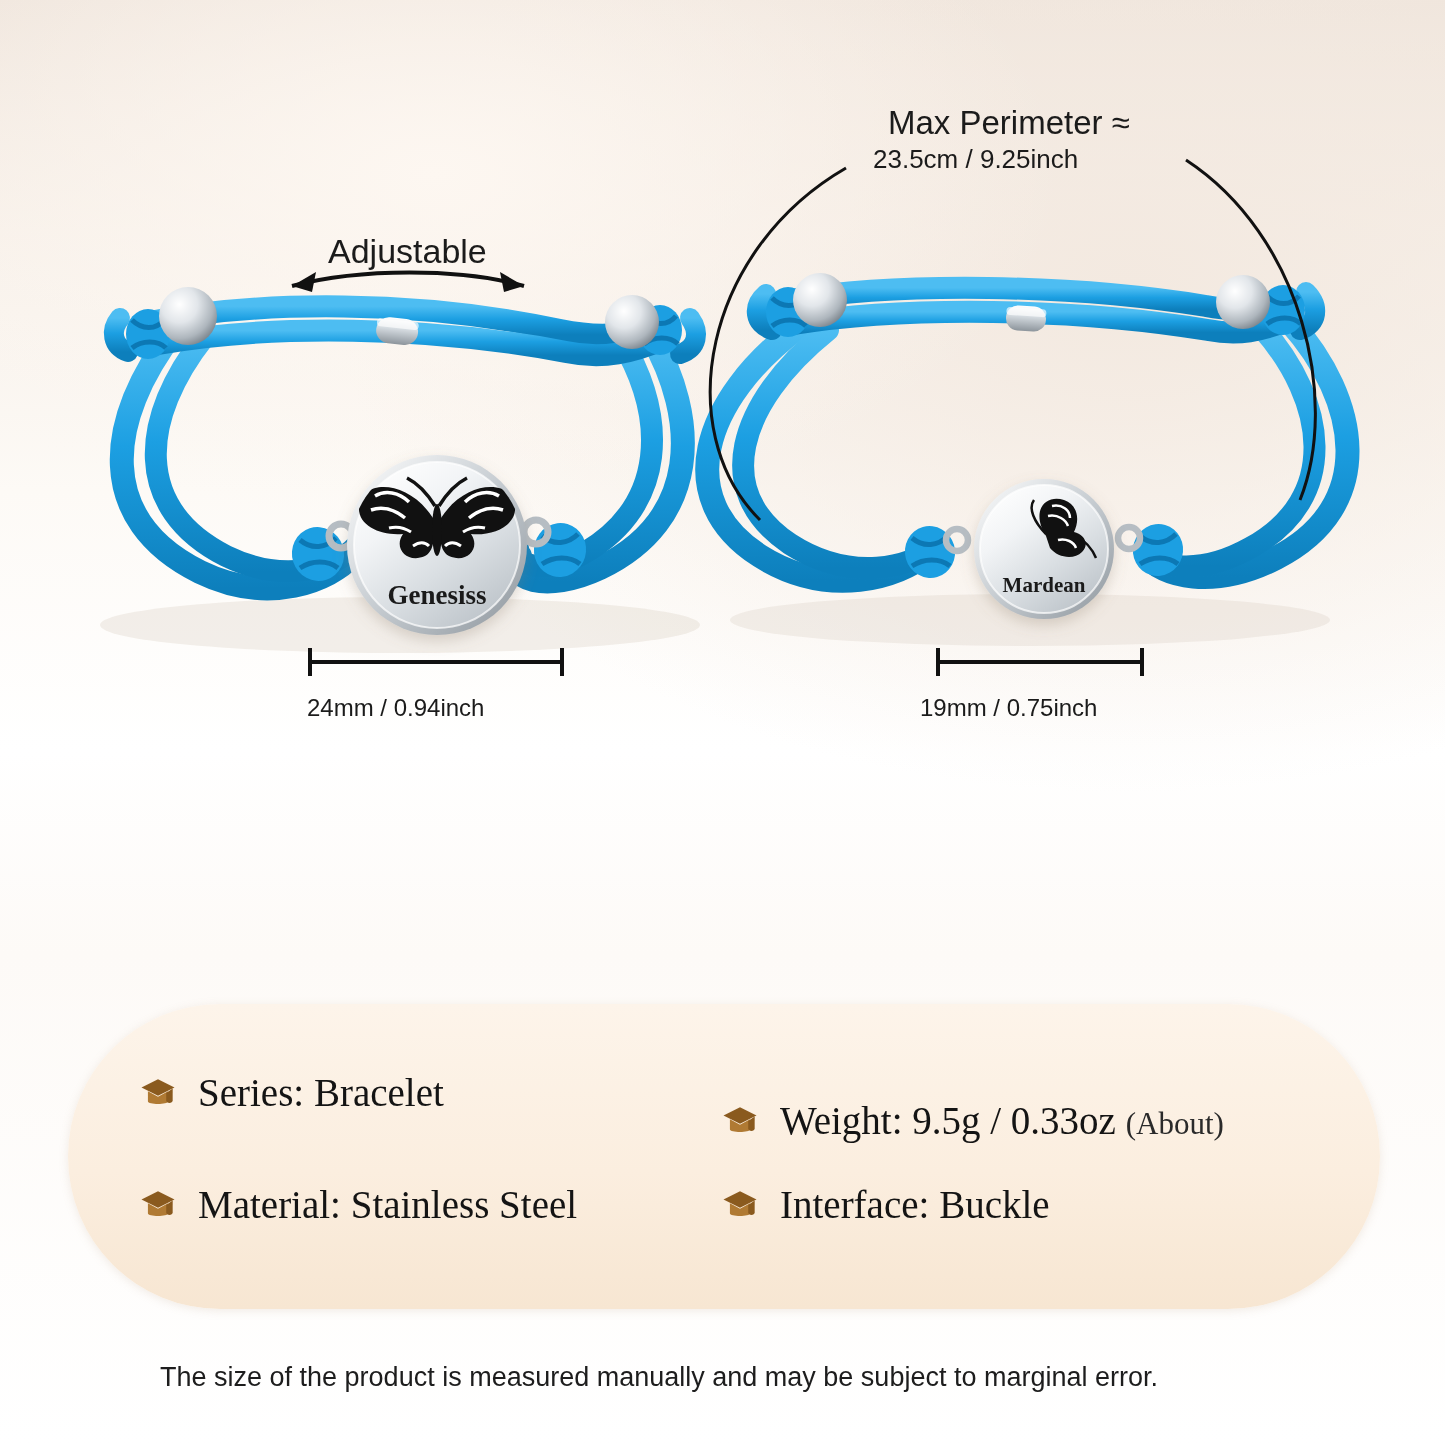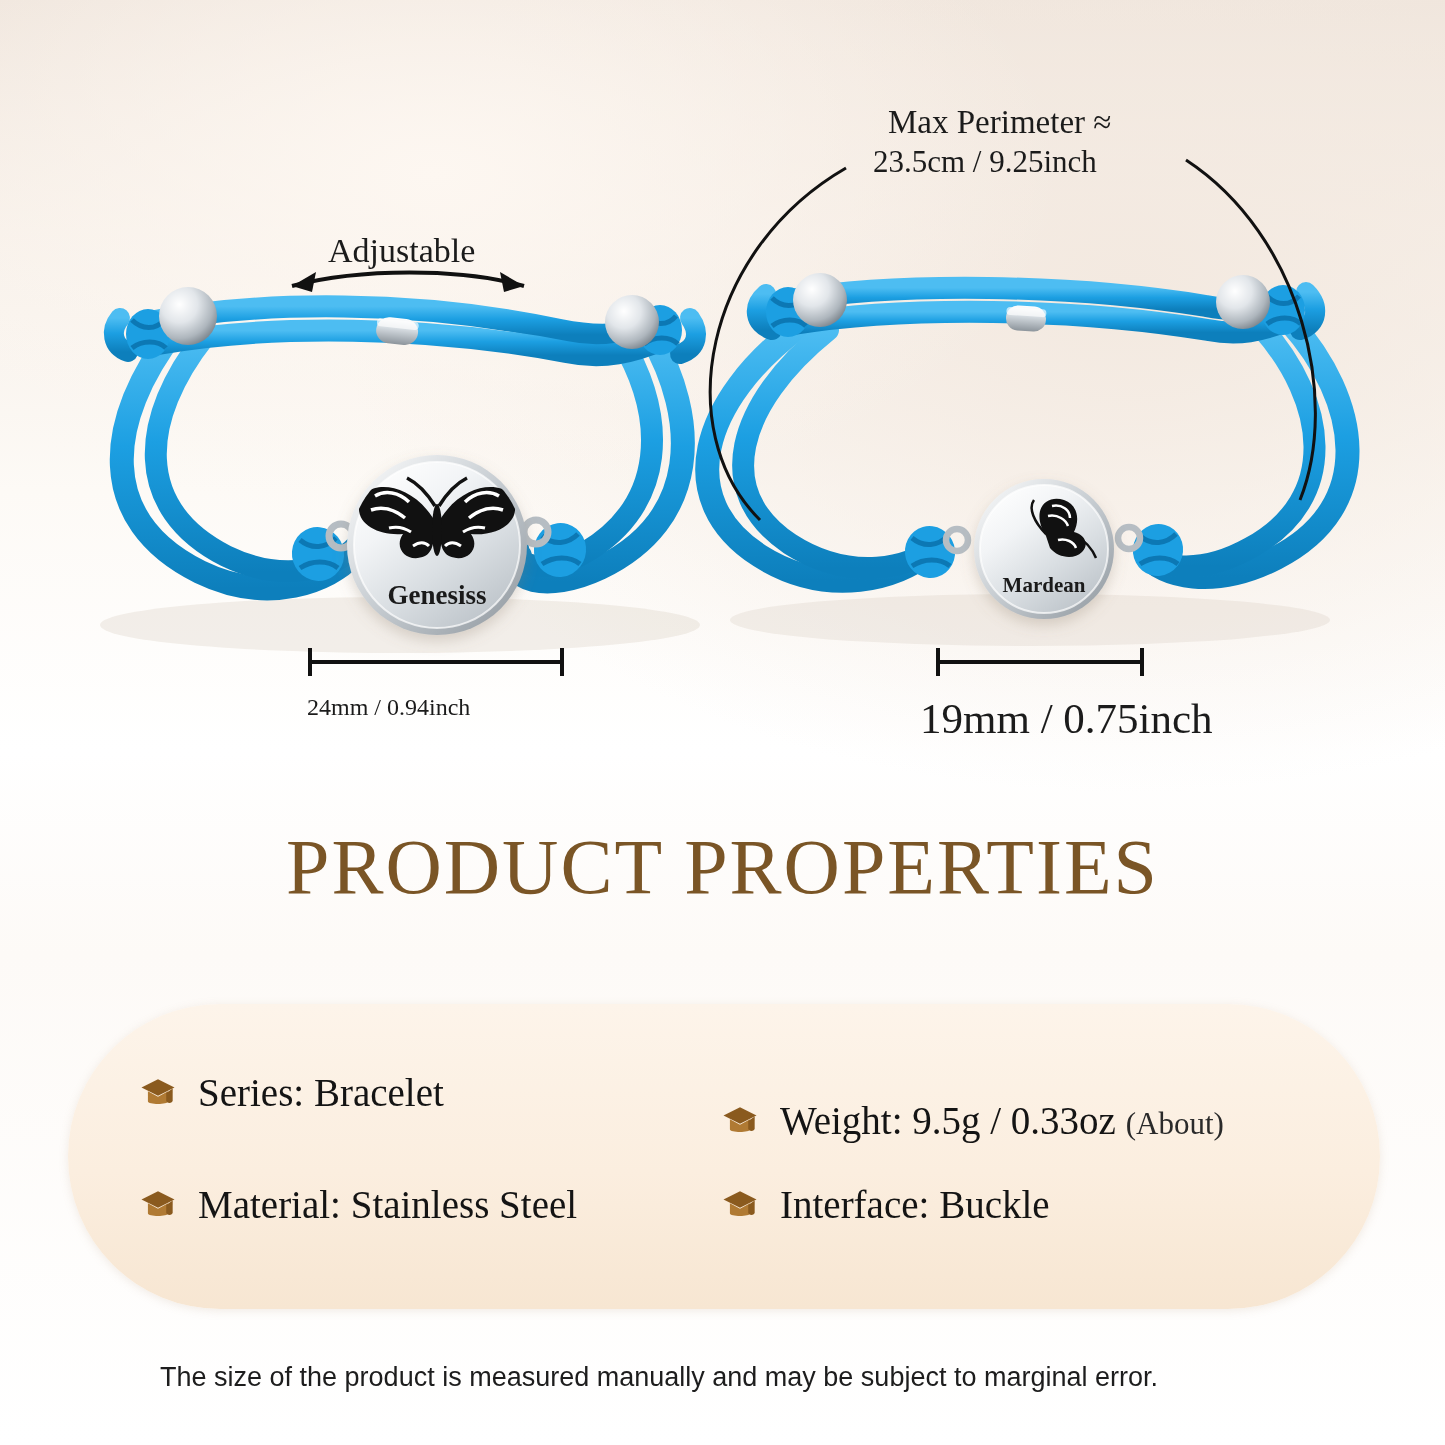--- a/index.html
+++ b/index.html
@@ -28,43 +28,43 @@
   #hero {
     position: absolute;
     left: 0; top: 0;
     width: 1445px;
     height: 790px;
   }
   #hero-svg { position: absolute; left: 0; top: 0; }
 
   .anno-text {
     position: absolute;
-    font-family: Liberation Serif, serif;
+    font-family: Liberation Sans, sans-serif;
     color: #1b1b1b;
     white-space: nowrap;
   }
   #adjustable-label {
     left: 328px; top: 232px;
     font-size: 34px;
   }
   #max-perimeter-line1 {
     left: 888px; top: 104px;
     font-size: 33px;
   }
   #max-perimeter-line2 {
     left: 873px; top: 144px;
-    font-size: 31px;
+    font-size: 26px;
   }
   #disc-size-left {
     left: 307px; top: 694px;
     font-size: 24px;
   }
   #disc-size-right {
     left: 920px; top: 694px;
-    font-size: 43px;
+    font-size: 24px;
   }
 
   
   #section-title {
     position: absolute;
     left: 0; top: 822px;
     width: 1445px;
     text-align: center;
     font-family: "Liberation Serif", serif;
     font-size: 78px;
@@ -320,21 +320,20 @@
       </g>
     </svg>
 
     <div class="anno-text" id="adjustable-label">Adjustable</div>
     <div class="anno-text" id="max-perimeter-line1">Max Perimeter ≈</div>
     <div class="anno-text" id="max-perimeter-line2">23.5cm / 9.25inch</div>
     <div class="anno-text" id="disc-size-left">24mm / 0.94inch</div>
     <div class="anno-text" id="disc-size-right">19mm / 0.75inch</div>
   </div>
 
-  <div id="section-title">PRODUCT PROPERTIES</div>
 
   <div id="props-card">
 
     <div class="prop-row" id="prop-series">
       <span>
         <svg class="bullet-icon" viewBox="0 0 48 48">
           <path d="M6,18 L24,9 L42,18 L24,27 Z" fill="#8a5a1e"></path>
           <path d="M13,22 L13,33 C13,37 35,37 35,33 L35,22 L24,28 Z" fill="#b07a33"></path>
           <path d="M40,19 L40,32 C40,36 33,36 33,32 L33,24 Z" fill="#8a5a1e"></path>
         </svg>

